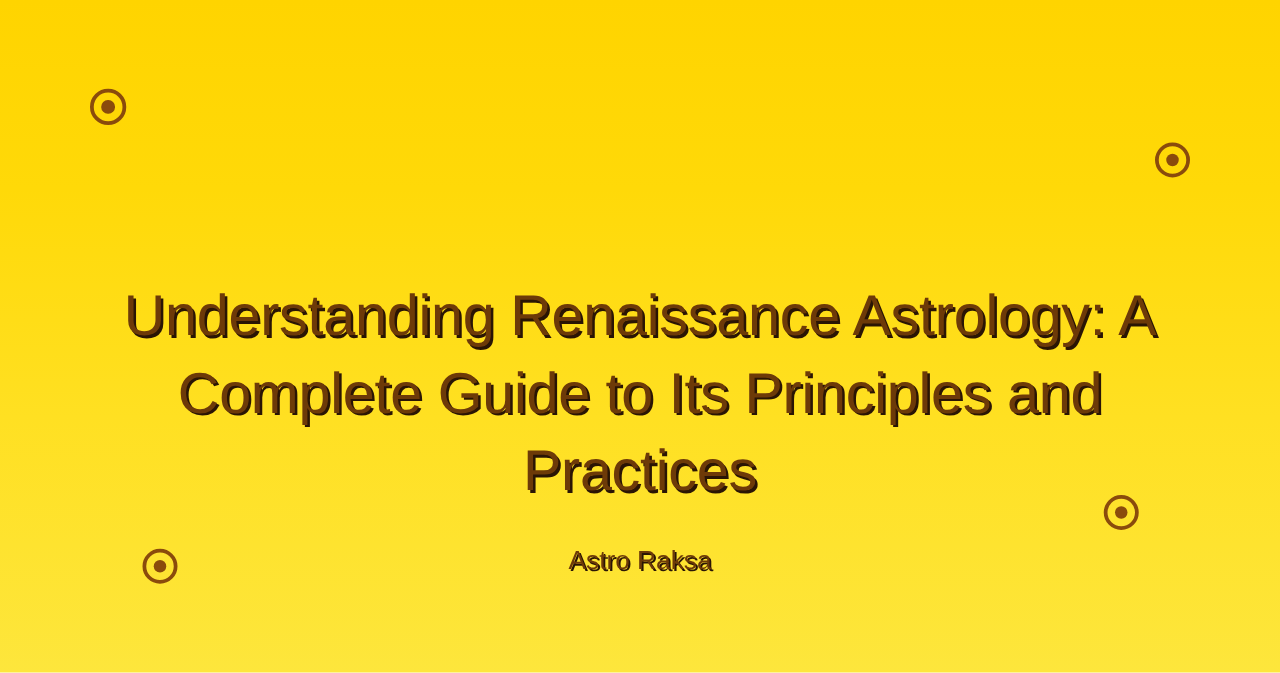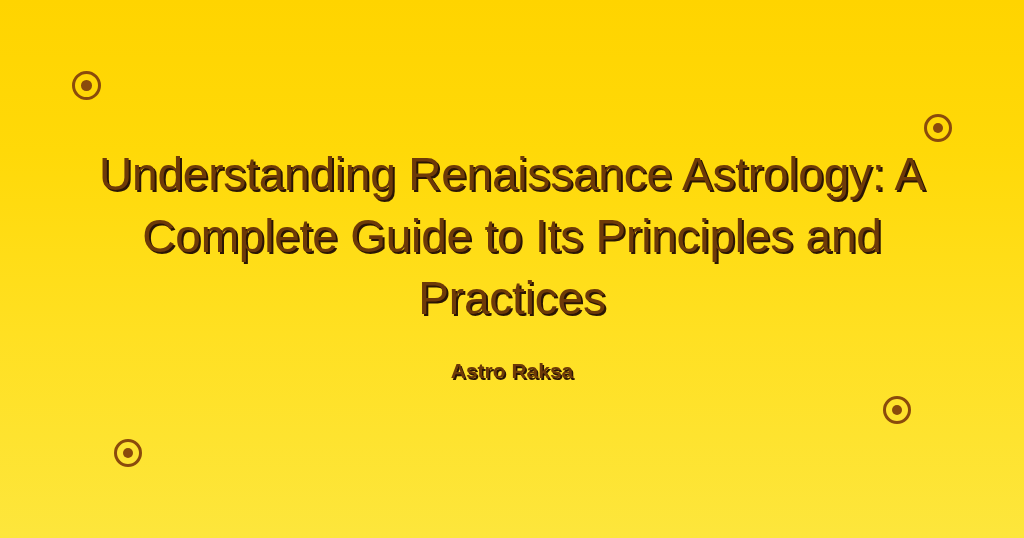--- a/index.html
+++ b/index.html
@@ -41,21 +41,21 @@
   
   #content {
     position: absolute;
     left: 0;
     top: 0;
     width: 1024px;
     height: 538px;
     display: flex;
     flex-direction: column;
     align-items: center;
-    justify-content: flex-start;
+    justify-content: center;
     box-sizing: border-box;
     padding-top: 143px;
     border-radius: 29px;
   }
 
   #slide-title {
     width: 900px;
     margin: 0;
     text-align: center;
     font-family: "Liberation Sans", sans-serif;
@@ -67,21 +67,21 @@
     text-shadow: 2px 2px 0 #2a1504;
     white-space: pre-line;
   }
 
   #slide-subtitle {
     margin: 0;
     padding-top: 30px;
     text-align: center;
     font-family: "Liberation Sans", sans-serif;
     font-size: 21px;
-    font-weight: 700;
+    font-weight: 400;
     color: #6d3a08;
     text-shadow: 1.5px 1.5px 0 #2a1504;
   }
 </style>
 </head>
 <body>
 
 <div id="slide" style="background: linear-gradient(rgb(255, 212, 0) 0%, rgb(255, 217, 8) 28%, rgb(255, 224, 34) 62%, rgb(253, 230, 60) 100%);">
 
   <div class="deco-circle" style="left: 72px; top: 71px; width: 29px; height: 29px; border-color: rgb(138, 75, 12);">

